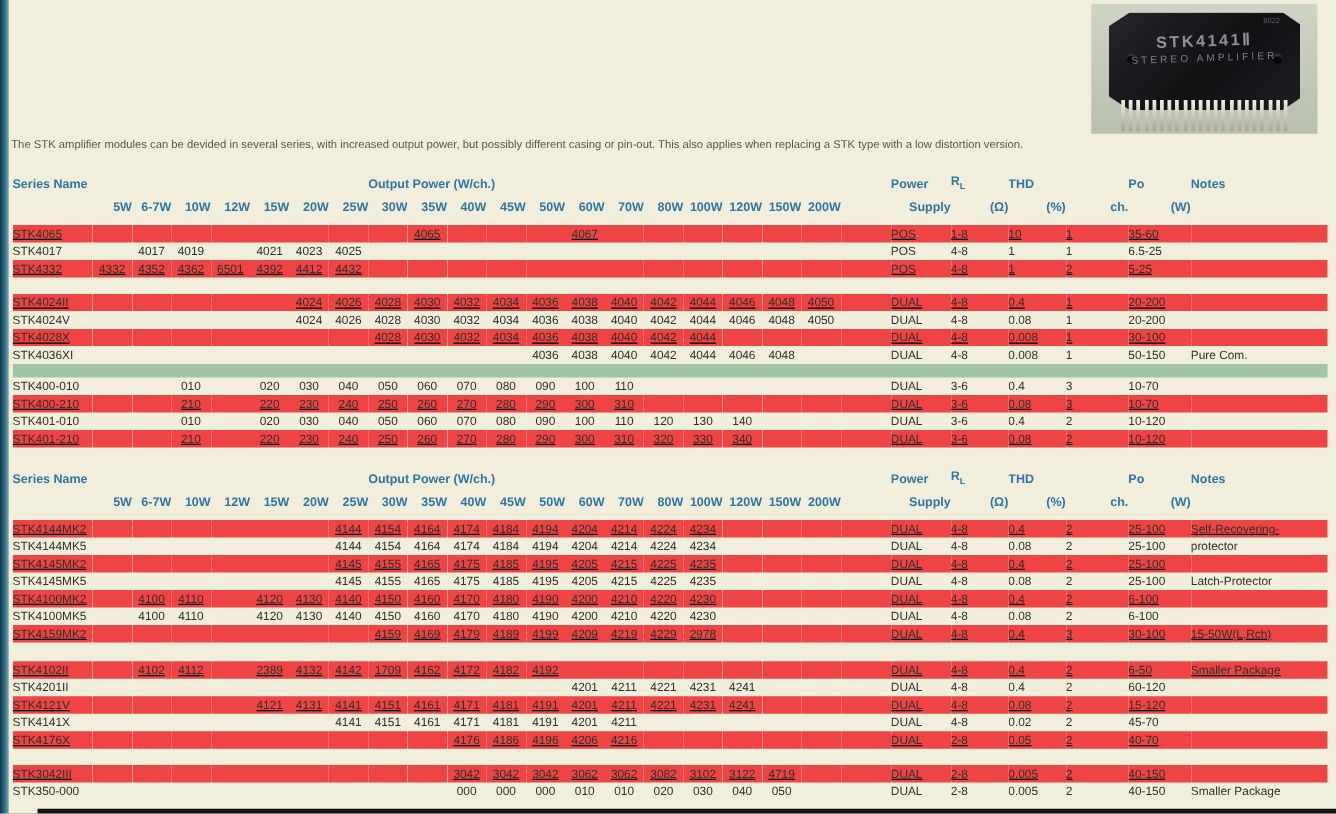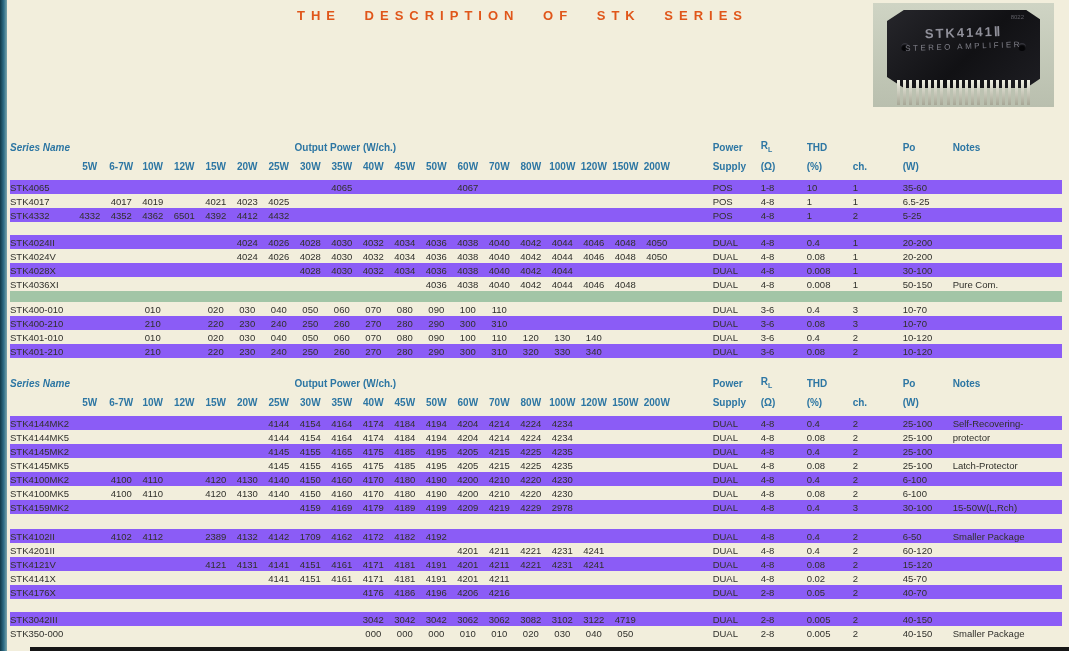--- a/index.html
+++ b/index.html
@@ -27,39 +27,38 @@
         box-shadow:inset 0 1.5px 1.5px #3c3c44;}
   .hole.l{left:14px;top:33px;} .hole.r{right:14px;top:33px;}
   .pins{position:absolute;left:24px;right:24px;top:77px;height:25px;display:flex;justify-content:space-between;}
   .pin{width:3px;height:100%;background:linear-gradient(#eeeee2,#a7a796);}
 
   
   table.stk{position:absolute;left:10px;width:1052px;border-collapse:collapse;table-layout:fixed;}
   #t1{top:138px;} #t2{top:374px;}
   table.stk th{font-size:10px;font-weight:bold;color:#2d76a3;padding:0;white-space:nowrap;
         overflow:hidden;vertical-align:bottom;height:15px;}
-  table.stk tr.r2 th{height:19px;padding-bottom:3px;}
+  table.stk tr.r2 th{height:19px;padding-bottom:3px;text-align:right;}
   th.hl{text-align:left;padding-left:2px;} th.hc{text-align:center;}
-  th.sn{padding-left:8px;font-style:italic;}
+  th.sn{padding-left:8px;}
   th sub{font-size:7px;}
   table.stk td{font-size:9.5px;color:#30302b;height:14px;padding:0;white-space:nowrap;overflow:hidden;}
   td.c{text-align:center;}
   td.name{padding-left:8px;font-size:9px;}
   td.lft{padding-left:2px;}
-  tr.green{background:#8b5cf6;}
+  tr.green{background:#ef4444;text-decoration:underline;}
   tr.sep{background:#a2c5a6;}
   tr.gap td,tr.sep td{height:auto;}
 </style>
 </head>
 <body>
 
 <div class="page">
   <div class="edge-left"></div>
 
-  <div class="title">THE DESCRIPTION OF STK SERIES</div>
 
   <div class="photo">
     <div class="chip">
       <div class="corner-mark">8022</div>
       <div class="hole l"></div>
       <div class="hole r"></div>
       <div class="chip-label">STK4141Ⅱ</div>
       <div class="chip-sub">STEREO AMPLIFIER</div>
     </div>
     <div class="pins" id="pins">
@@ -81,20 +80,21 @@
         <div class="pin"></div>
         <div class="pin"></div>
         <div class="pin"></div>
         <div class="pin"></div>
         <div class="pin"></div>
         <div class="pin"></div>
         <div class="pin"></div>
       </div>
   </div>
 
+  <div class="intro">The STK amplifier modules can be devided in several series, with increased output power, but possibly different casing or pin-out. This also applies when replacing a STK type with a low distortion version.</div>
 
   <table class="stk" id="t1">
       <colgroup>
         <col style="width: 64px;">
         <col style="width: 31.5px;">
         <col style="width: 31.5px;">
         <col style="width: 31.5px;">
         <col style="width: 31.5px;">
         <col style="width: 31.5px;">
         <col style="width: 31.5px;">

